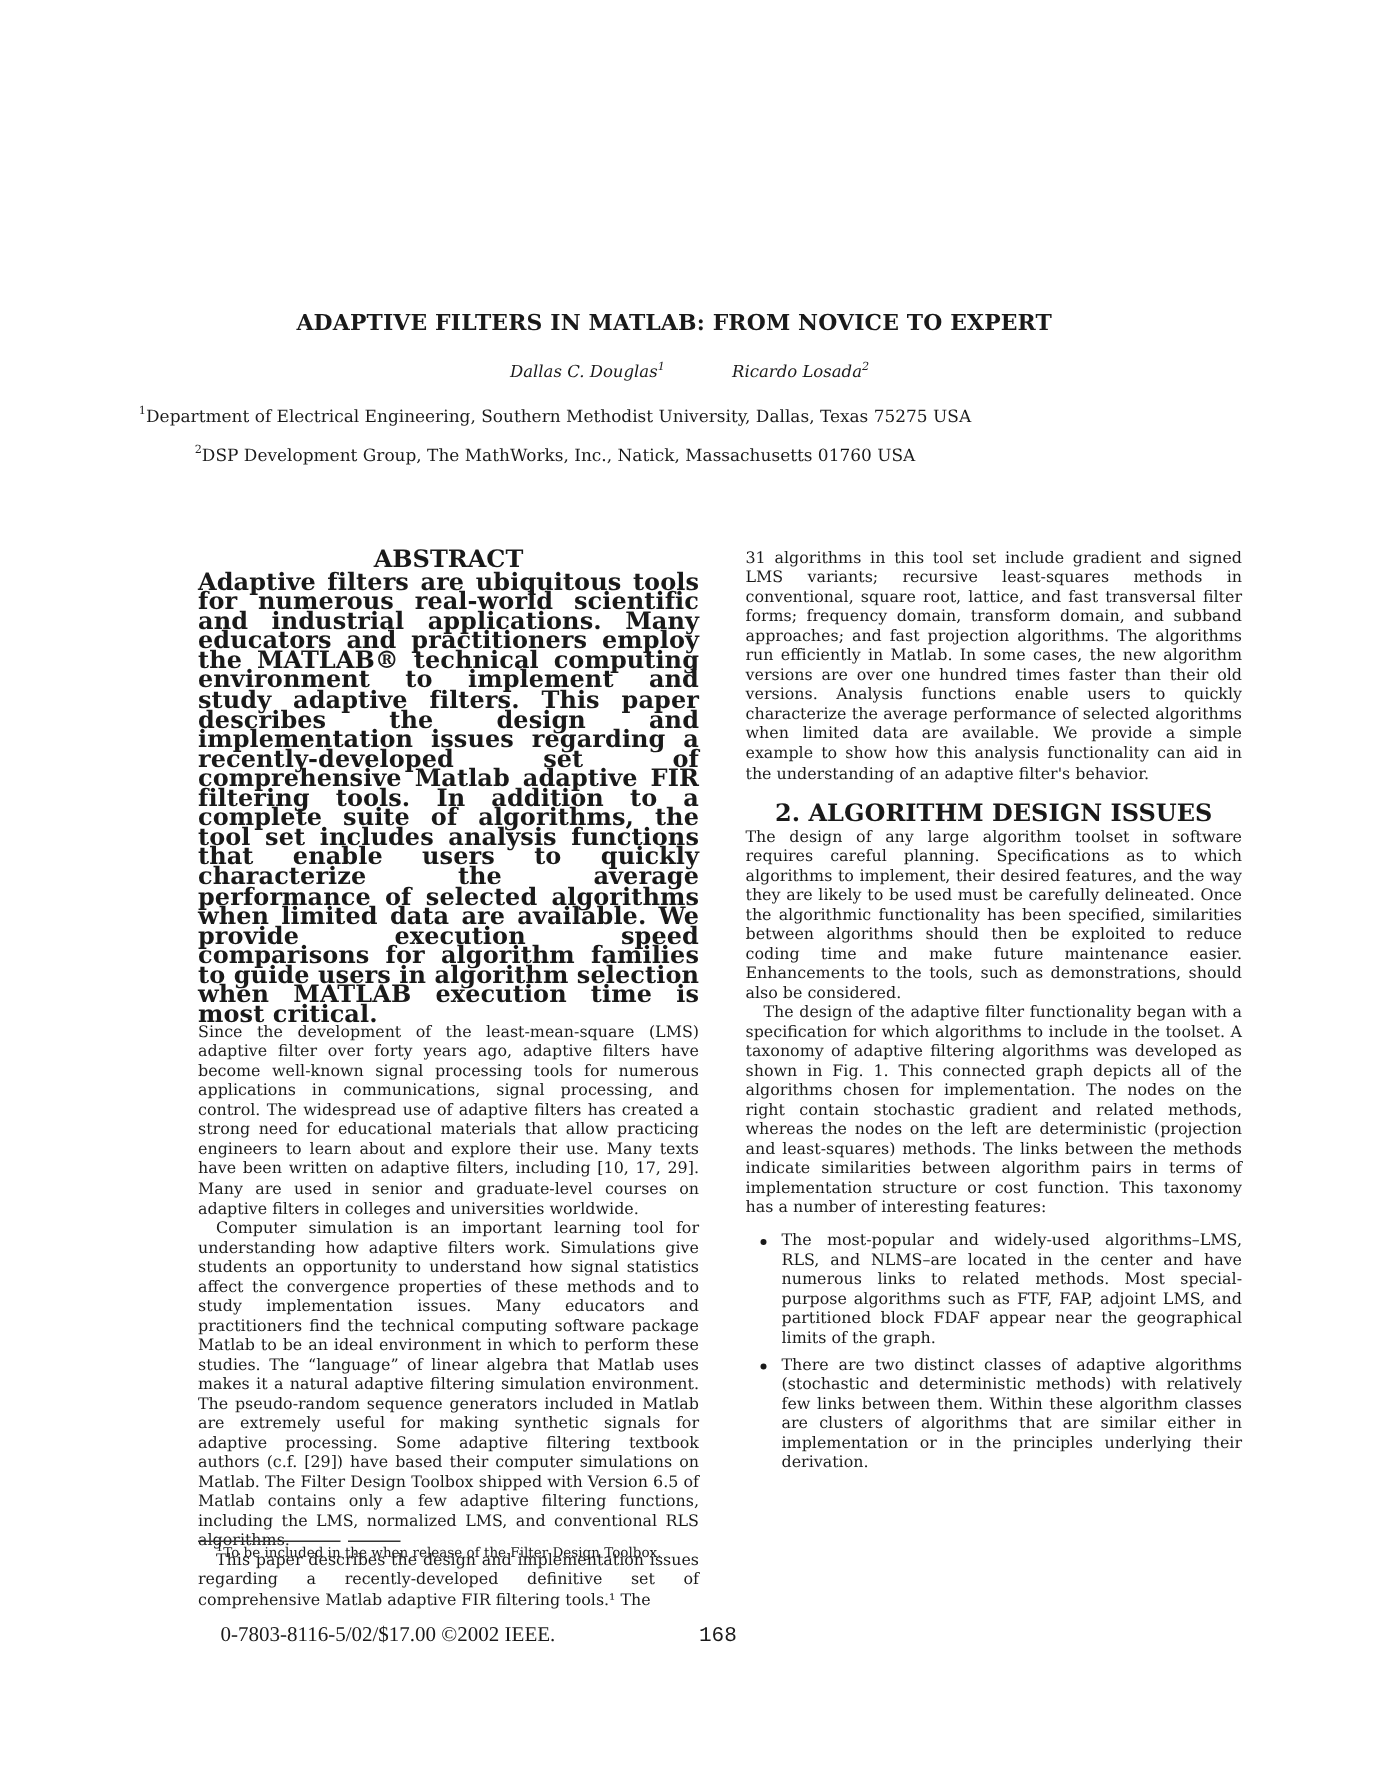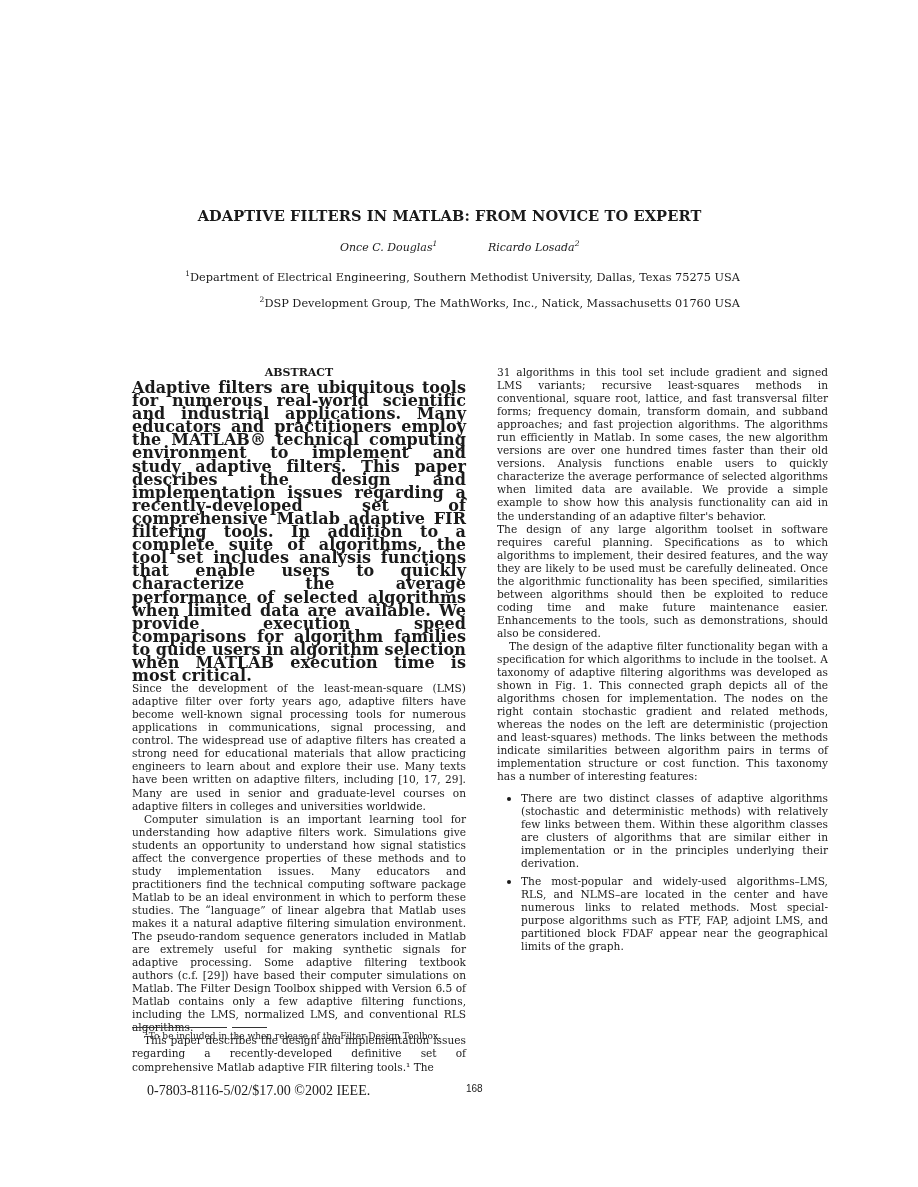--- a/index.html
+++ b/index.html
@@ -14,33 +14,33 @@
       font-family: "DejaVu Serif", serif;
     }
     .authors {
       position: absolute; top: 241px; left: 0; width: 918px; text-align: center;
       font-style: italic; font-size: 11px;
     }
     .authors span.a1 { position: absolute; left: 340px; }
     .authors span.a2 { position: absolute; left: 488px; }
     sup { font-size: 7.5px; vertical-align: super; line-height: 0; }
     .affil {
-      position: absolute; left: 0; width: 740px; text-align: right; font-size: 11.3px;
+      position: absolute; left: 0; width: 740px; text-align: center; font-size: 11.3px;
     }
     .affil1 { top: 271px; }
     .affil2 { top: 297px; }
 
     .col {
       position: absolute; top: 366px; font-size: 10.6px; line-height: 13.05px;
       text-align: justify; hyphens: manual;
     }
     .col-left { left: 132px; width: 334px; }
     .col-right { left: 497px; width: 331px; }
     .heading {
-      text-align: center; font-weight: bold; font-size: 11px; margin: 0; line-height: 14px;
+      text-align: center; font-weight: bold; font-size: 16px; margin: 0; line-height: 14px;
     }
     .abstract-body { font-weight: bold; font-size: 16px; line-height: 13.1px; margin: 1px 0 0 0; letter-spacing: 0.05px; }
     p { margin: 0; }
     .indent { text-indent: 12px; }
     .sec-head { margin: 7px 0 3px 0; }
     ul.bullets { margin: 8px 0 6px 0; padding-left: 24px; list-style: none; }
     ul.bullets li { position: relative; margin-bottom: 5px; }
     ul.bullets li::before {
       content: ""; position: absolute; left: -14px; top: 5px;
       width: 4px; height: 4px; border-radius: 50%; background: #1a1a1a;
@@ -57,30 +57,30 @@
       position: absolute; top: 1031px; left: 132px; width: 334px; font-size: 9px;
       line-height: 11.5px; text-align: justify;
     }
     .footnote .fn-indent { text-indent: 12px; }
     .footer-left {
       position: absolute; top: 1083px; left: 128px;
       font-family: "Liberation Serif", serif; font-size: 14px; margin-left: 19px;
     }
     .footer-page {
       position: absolute; top: 1083px; left: 466px;
-      font-family: Liberation Sans, sans-serif; font-size: 10px;
+      font-family: Liberation Mono, monospace; font-size: 14px;
     }
   </style>
 </head>
 <body>
 
 <div class="title">ADAPTIVE FILTERS IN MATLAB: FROM NOVICE TO EXPERT</div>
 
 <div class="authors">
-  <span class="a1"><span>Once C. Douglas</span><sup>1</sup></span>
+  <span class="a1"><span>Dallas C. Douglas</span><sup>1</sup></span>
   <span class="a2"><span>Ricardo Losada</span><sup>2</sup></span>
 </div>
 
 <div class="affil affil1"><sup>1</sup><span>Department of Electrical Engineering, Southern Methodist University, Dallas, Texas  75275 USA</span></div>
 <div class="affil affil2"><sup>2</sup><span>DSP Development Group, The MathWorks, Inc., Natick, Massachusetts  01760 USA</span></div>
 
 <div class="col col-left">
   <h2 class="heading">ABSTRACT</h2>
   <p class="abstract-body">Adaptive filters are ubiquitous tools for numerous real-world scientific and industrial applications. Many educators and practitioners employ the MATLAB® technical computing environment to implement and study adaptive filters. This paper describes the design and implementation issues regarding a recently-developed set of comprehensive Matlab adaptive FIR filtering tools. In addition to a complete suite of algorithms, the tool set includes analysis functions that enable users to quickly characterize the average performance of selected algorithms when limited data are available. We provide execution speed comparisons for algorithm families to guide users in algorithm selection when MATLAB execution time is most critical.</p>
 
@@ -91,22 +91,23 @@
 
 <div class="footnote-rule"></div>
 <div class="footnote-rule2"></div>
 <div class="footnote">
   <p class="fn-indent"><sup>1</sup><span>To be included in the when release of the Filter Design Toolbox.</span></p>
 </div>
 
 <div class="col col-right">
   <p>31 algorithms in this tool set include gradient and signed LMS variants; recursive least-squares methods in conventional, square root, lattice, and fast transversal filter forms; frequency domain, transform domain, and subband approaches; and fast projection algorithms. The algorithms run efficiently in Matlab. In some cases, the new algorithm versions are over one hundred times faster than their old versions. Analysis functions enable users to quickly characterize the average performance of selected algorithms when limited data are available. We provide a simple example to show how this analysis functionality can aid in the understanding of an adaptive filter's behavior.</p>
 
+  <h2 class="heading sec-head" style="margin-top:12px;">2.   ALGORITHM DESIGN ISSUES</h2>
   <p>The design of any large algorithm toolset in software requires careful planning. Specifications as to which algorithms to implement, their desired features, and the way they are likely to be used must be carefully delineated. Once the algorithmic functionality has been specified, similarities between algorithms should then be exploited to reduce coding time and make future maintenance easier. Enhancements to the tools, such as demonstrations, should also be considered.</p>
   <p class="indent">The design of the adaptive filter functionality began with a specification for which algorithms to include in the toolset. A taxonomy of adaptive filtering algorithms was developed as shown in Fig. 1. This connected graph depicts all of the algorithms chosen for implementation. The nodes on the right contain stochastic gradient and related methods, whereas the nodes on the left are deterministic (projection and least-squares) methods. The links between the methods indicate similarities between algorithm pairs in terms of implementation structure or cost function. This taxonomy has a number of interesting features:</p>
   <ul class="bullets">
+    <li>The most-popular and widely-used algorithms–LMS, RLS, and NLMS–are located in the center and have numerous links to related methods. Most special-purpose algorithms such as FTF, FAP, adjoint LMS, and partitioned block FDAF appear near the geographical limits of the graph.</li>
     <li>There are two distinct classes of adaptive algorithms (stochastic and deterministic methods) with relatively few links between them. Within these algorithm classes are clusters of algorithms that are similar either in implementation or in the principles underlying their derivation.</li>
-    <li>The most-popular and widely-used algorithms–LMS, RLS, and NLMS–are located in the center and have numerous links to related methods. Most special-purpose algorithms such as FTF, FAP, adjoint LMS, and partitioned block FDAF appear near the geographical limits of the graph.</li>
   </ul>
 </div>
 
 <div class="footer-left">0-7803-8116-5/02/$17.00 ©2002 IEEE.</div>
 <div class="footer-page">168</div>
 
 </body></html>

